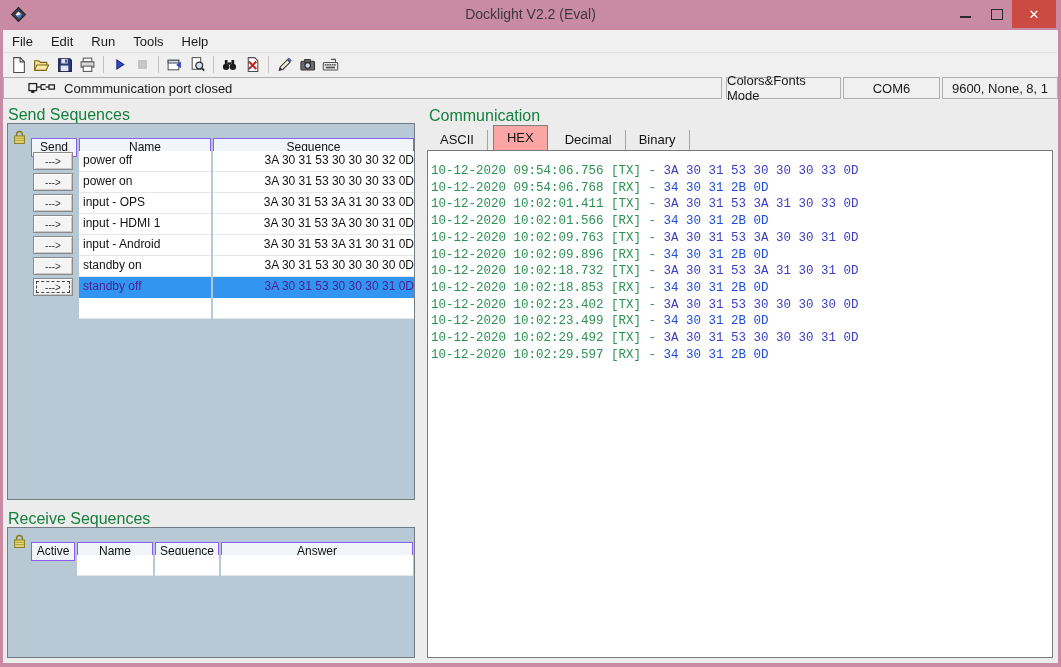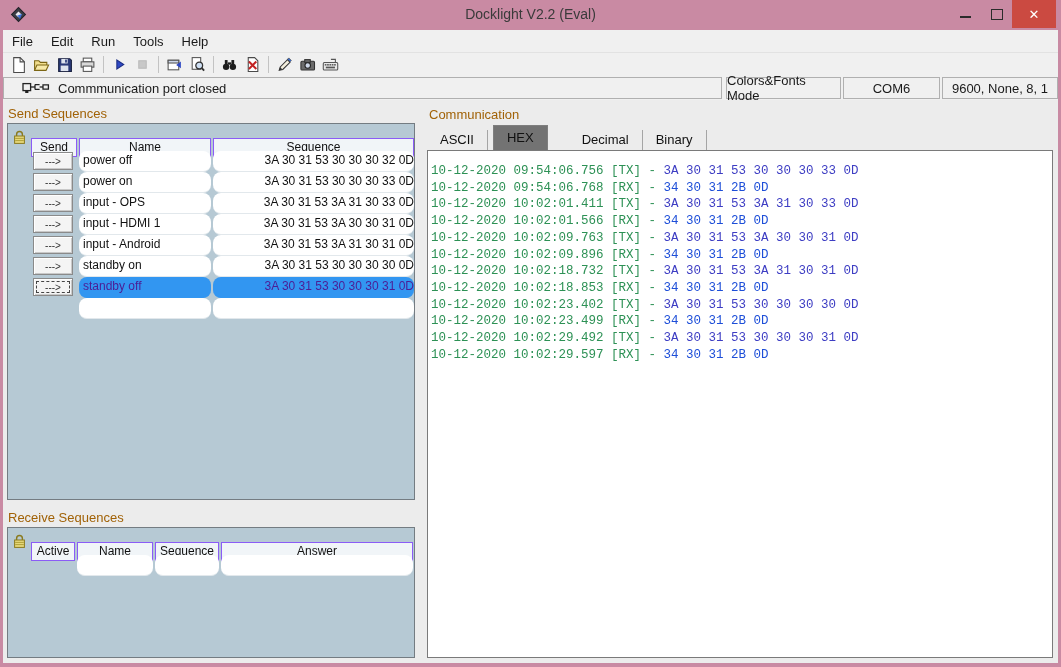--- a/index.html
+++ b/index.html
@@ -27,28 +27,28 @@
   .toolbar{position:absolute;left:3px;top:52px;width:1055px;height:24px;background:#f0f0f0;
     border-top:1px solid #e2e2e2;display:flex;align-items:center;padding-left:4px;box-sizing:border-box;}
   .tbtn{border:none;background:transparent;padding:1px 2px;margin:0 1px;height:21px;display:flex;align-items:center;}
   .tbtn .ico{display:block;width:17px;height:17px;}
   .tsep{width:1px;height:17px;background:#c3c3c3;margin:0 4px;}
   .disabled{opacity:.55;}
   
   .statusrow{position:absolute;left:3px;top:76px;width:1055px;height:24px;background:#f0f0f0;
     display:flex;align-items:stretch;font-size:13px;color:#1a1a1a;}
   .sseg{border:1px solid #b0b0b0;margin:1px 0;background:#f0f0f0;display:flex;align-items:center;box-sizing:border-box;}
-  .sseg-msg{flex:1;padding-left:18px;margin-right:2px;}
+  .sseg-msg{flex:1;padding-left:24px;margin-right:2px;}
   .sseg-msg svg{margin-right:8px;}
   .sseg-mode{width:115px;justify-content:center;margin-left:2px;}
   .sseg-port{width:97px;justify-content:center;margin-left:2px;}
   .sseg-params{width:116px;justify-content:center;margin-left:2px;}
   
   .content{position:absolute;left:3px;top:100px;width:1055px;height:563px;background:#ececec;}
-  .panel-label{position:absolute;font-size:13px;color:#a16207;}
+  .panel-label{position:absolute;font-size:16px;color:#15803d;}
   .lbl-send{left:5px;top:6px;}
   .lbl-recv{left:5px;top:410px;}
   .lbl-comm{left:426px;top:7px;}
   .panel{position:absolute;background:#b6c9d4;border:1px solid #747c82;box-sizing:border-box;}
   .send-panel{left:4px;top:23px;width:408px;height:377px;}
   .recv-panel{left:4px;top:427px;width:408px;height:131px;}
   .lock{position:absolute;left:4px;top:6px;}
   .hdr{position:absolute;top:14px;height:19px;background:#f1f5f8;border:1px solid #8b5cf6;
     box-sizing:border-box;font-size:12px;color:#111;text-align:center;line-height:17px;}
   .send-panel .h0{left:23px;width:46px;}
@@ -58,33 +58,33 @@
   .recv-panel .h1{left:69px;width:76px;}
   .recv-panel .h2{left:147px;width:64px;}
   .recv-panel .h3{left:213px;width:192px;}
   .rows{position:absolute;left:0;top:27px;width:100%;}
   .seq-row{position:relative;height:21px;}
   .send-btn{position:absolute;left:25px;top:1px;width:40px;height:18px;
     background:#f4f4f4;border:1px solid #8a8a8a;
     box-shadow:inset 1px 1px 0 #ffffff, inset -1px -1px 0 #c9c9c9;
     font-size:10px;color:#333;padding:0;line-height:15px;}
   .cell{position:absolute;top:0;height:21px;background:#fff;border-bottom:1px solid #e2e8ec;
-    box-sizing:border-box;font-size:12px;color:#111;padding:2px 0 0 4px;white-space:nowrap;overflow:hidden;border-radius:8px;}
+    box-sizing:border-box;font-size:12px;color:#111;padding:2px 0 0 4px;white-space:nowrap;overflow:hidden;}
   .send-panel .name-cell{left:71px;width:132px;}
   .send-panel .seq-cell{left:205px;width:201px;text-align:right;}
   .seq-row.selected .cell{background:#3296f1;color:#4c1d95;border-bottom-color:#3296f1;}
   .seq-row.selected .send-btn{outline:1px dashed #444;outline-offset:-4px;}
   .recv-panel .name-cell{left:69px;width:76px;}
   .recv-panel .rseq-cell{left:147px;width:64px;}
   .recv-panel .ans-cell{left:213px;width:192px;}
   
   .tabstrip{position:absolute;left:424px;top:27px;height:23px;display:flex;align-items:flex-end;font-size:13px;color:#111;}
   .tab{height:20px;line-height:20px;padding:0 13px;border-right:1px solid #a5a5a5;background:transparent;}
-  .tab.active{height:24px;line-height:24px;background:#737373;border:1px solid #7f7f7f;border-bottom:none;
-    position:relative;z-index:2;margin:0 21px 0 5px;text-align:right;}
+  .tab.active{height:24px;line-height:24px;background:#fca5a5;border:1px solid #7f7f7f;border-bottom:none;
+    position:relative;z-index:2;margin:0 4px 0 5px;text-align:right;}
   .log{position:absolute;left:424px;top:50px;width:626px;height:508px;background:#fff;
     border:1px solid #7a7a7a;box-sizing:border-box;overflow:hidden;
     font-family:"Liberation Mono", monospace;font-size:12.5px;line-height:16.7px;
     padding:12px 0 0 3px;}
   .log-line{white-space:pre;}
   .pfx{color:#2d9155;}
   .bytes.tx{color:#3d3dc3;}
   .bytes.rx{color:#1d4ed8;}
 </style>
 </head>

